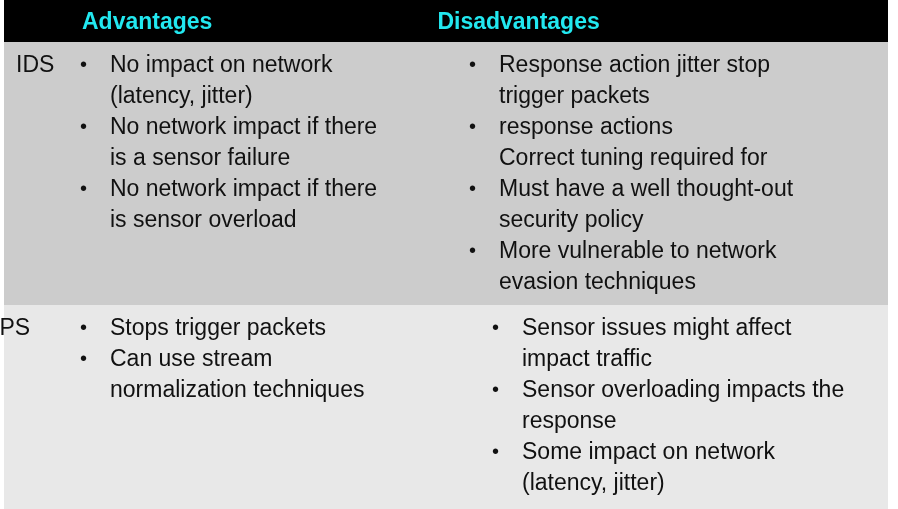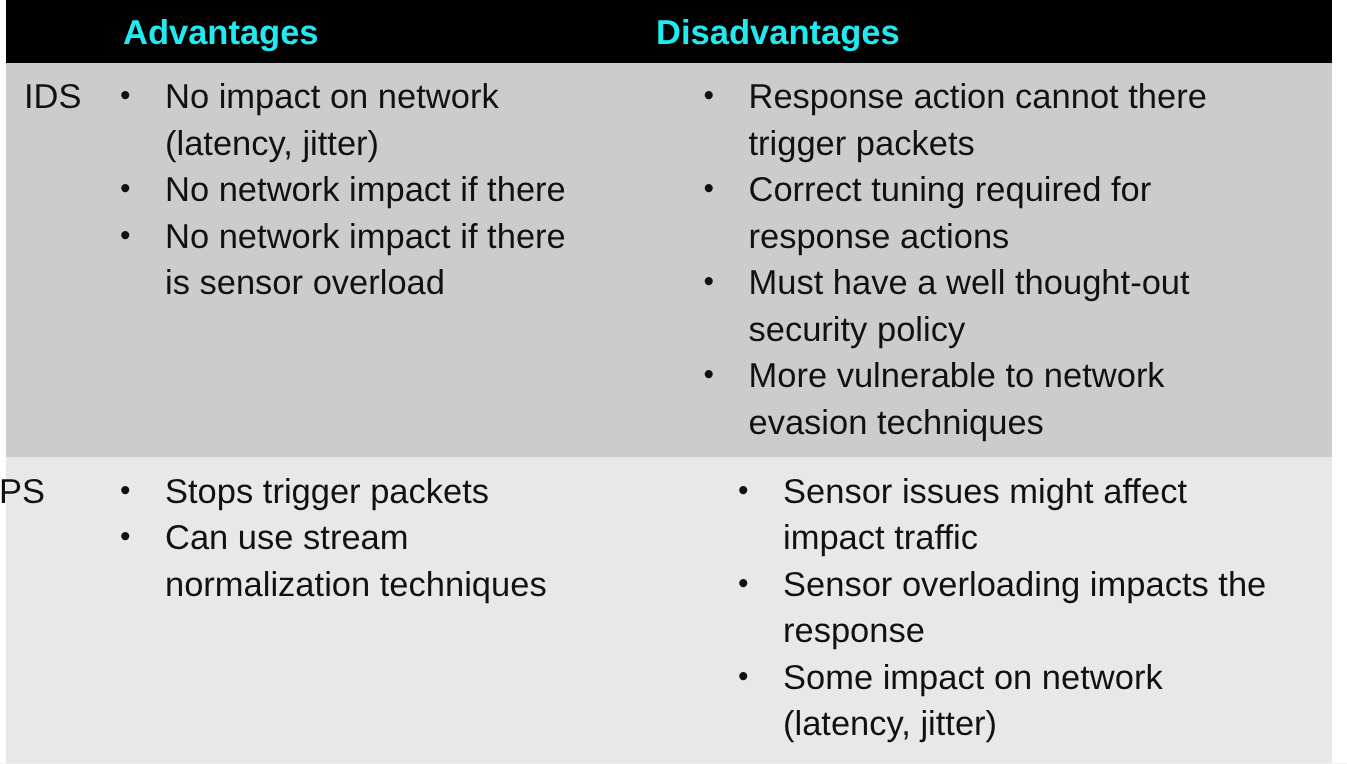--- a/index.html
+++ b/index.html
@@ -119,37 +119,38 @@
     <div class="label-cell">IDS</div>
 
     <div class="list-cell">
       <ul class="bullets">
         <li>
           <span class="li-line">No impact on network</span>
           <span class="li-line">(latency, jitter)</span>
         </li>
         <li>
           <span class="li-line">No network impact if there</span>
+          <span class="li-line">is a sensor failure</span>
         </li>
         <li>
           <span class="li-line">No network impact if there</span>
           <span class="li-line">is sensor overload</span>
         </li>
       </ul>
     </div>
 
     <div class="list-cell right">
       <ul class="bullets">
         <li>
-          <span class="li-line">Response action cannot there</span>
+          <span class="li-line">Response action jitter stop</span>
           <span class="li-line">trigger packets</span>
         </li>
         <li>
+          <span class="li-line">response actions</span>
           <span class="li-line">Correct tuning required for</span>
-          <span class="li-line">response actions</span>
         </li>
         <li>
           <span class="li-line">Must have a well thought-out</span>
           <span class="li-line">security policy</span>
         </li>
         <li>
           <span class="li-line">More vulnerable to network</span>
           <span class="li-line">evasion techniques</span>
         </li>
       </ul>

